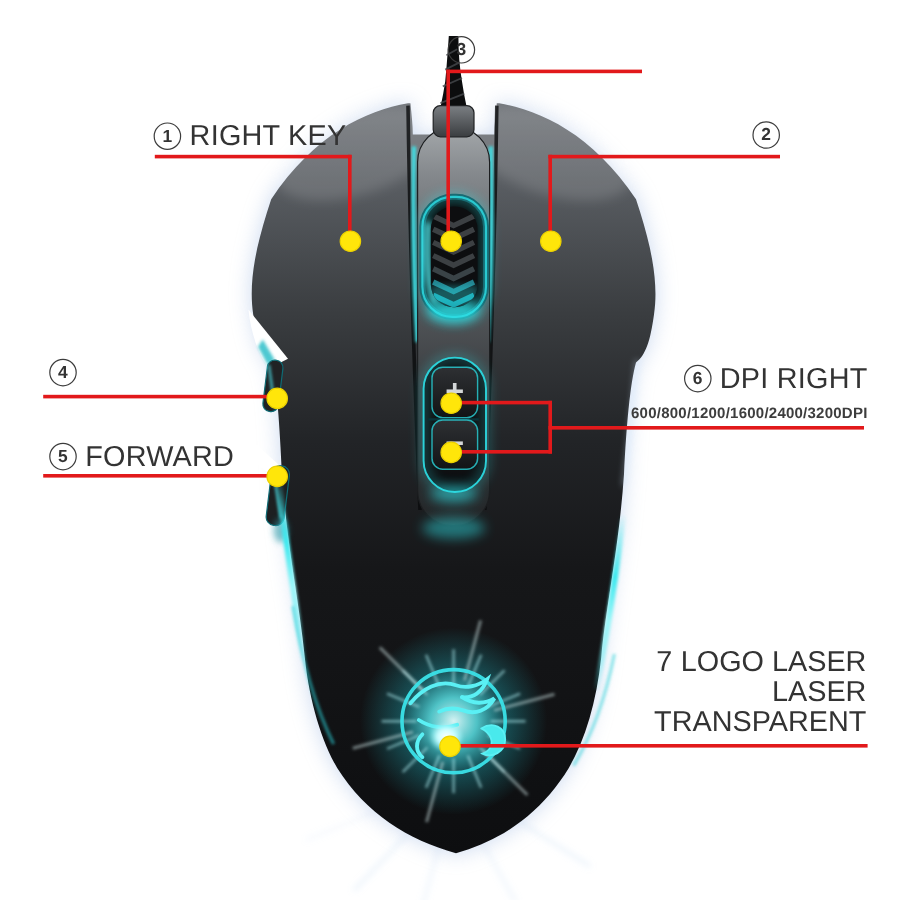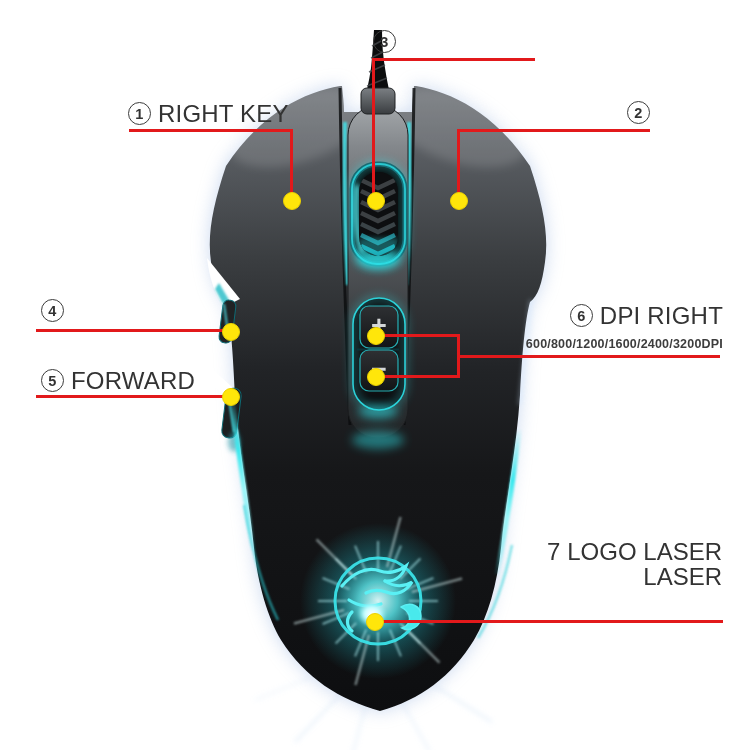--- a/index.html
+++ b/index.html
@@ -272,15 +272,16 @@
     <span class="txt">DPI RIGHT</span>
   </div>
   <div class="sub" style="right:27px;top:337px;padding-left:20px;">600/800/1200/1600/2400/3200DPI</div>
 
   <div class="logoblock" style="right:28px;top:539px;">
     <div class="row1">
       <span class="num">7</span>
       <span class="txt">LOGO LASER</span>
     </div>
     <div>LASER</div>
+    <div>TRANSPARENT</div>
   </div>
 
 </div>
 
 </body></html>

